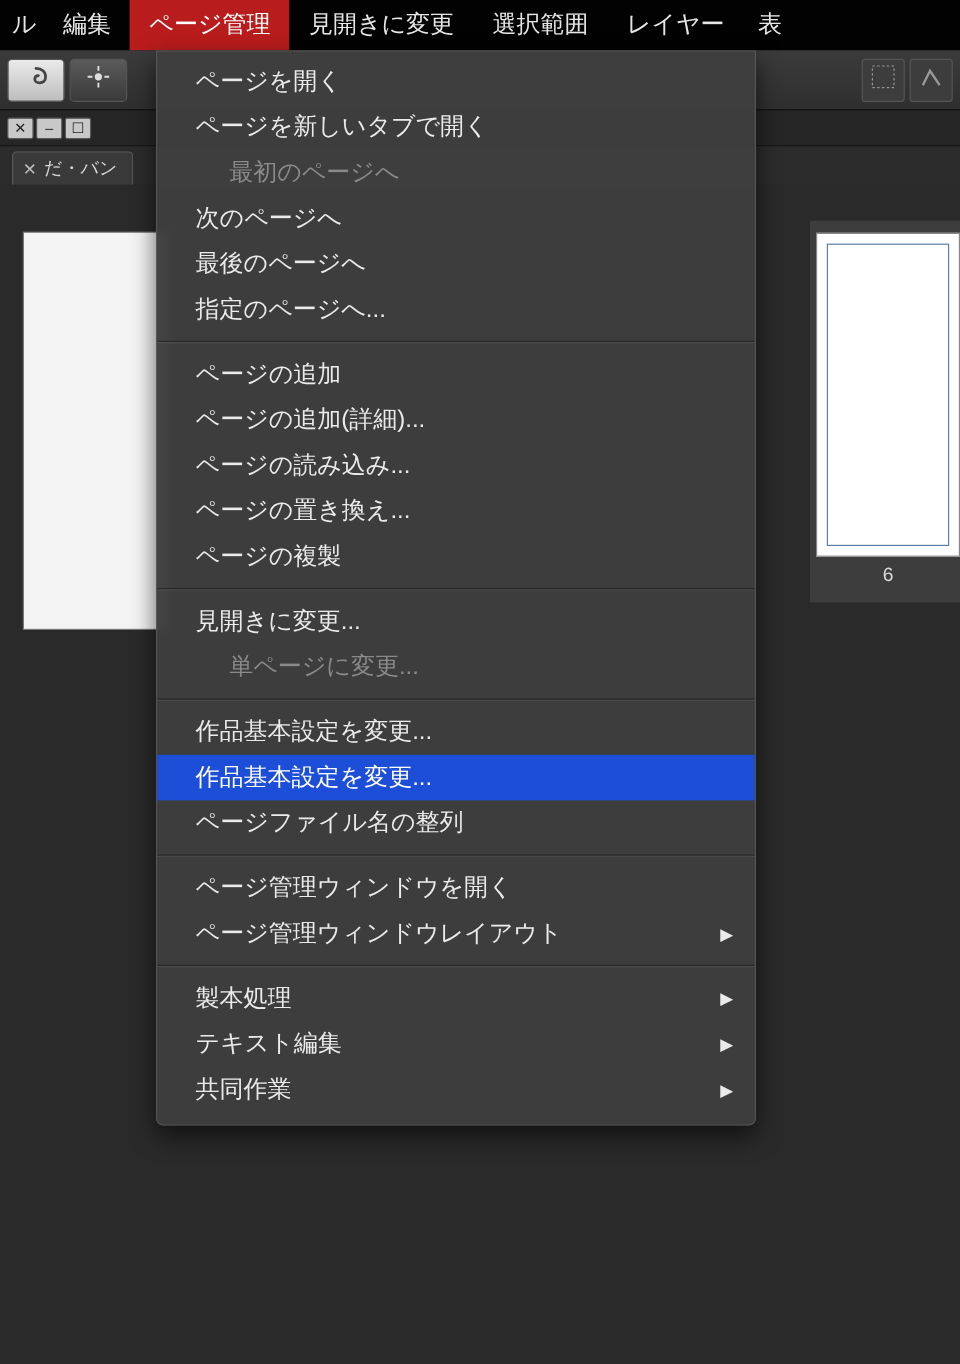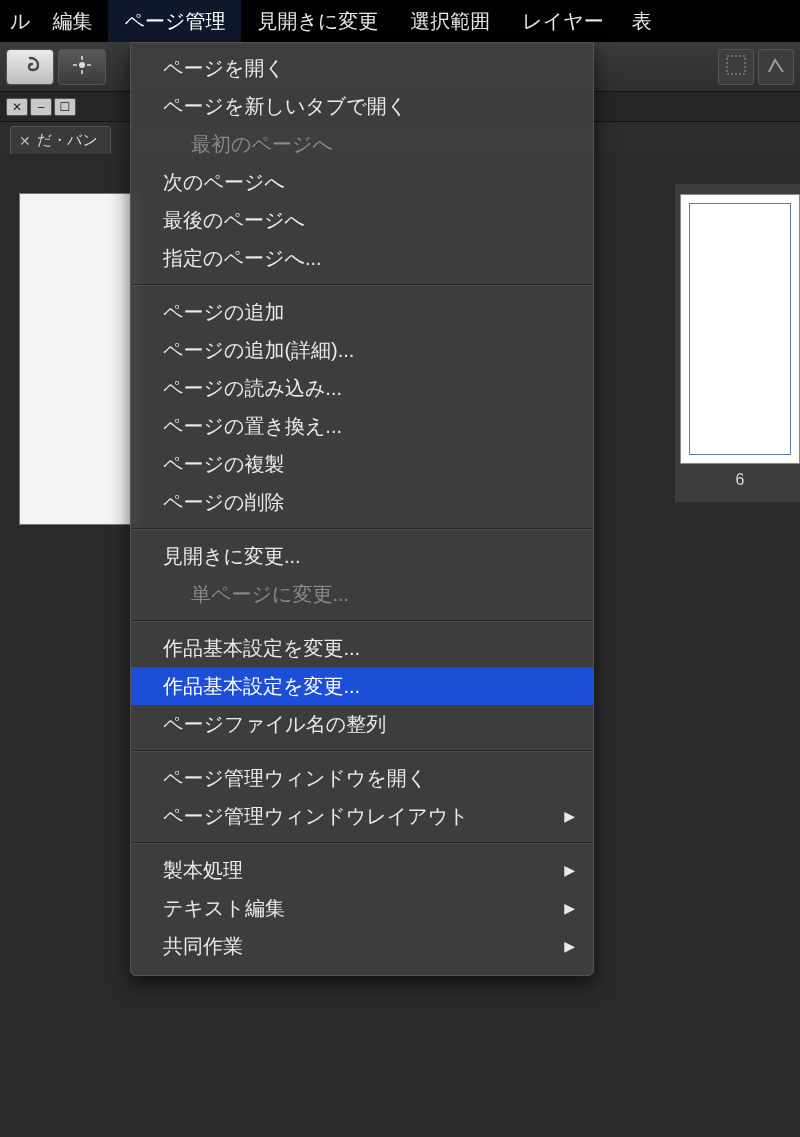--- a/index.html
+++ b/index.html
@@ -15,21 +15,21 @@
     height:42px;
     background:#020202;
     display:flex;
     align-items:center;
     padding-left:10px;
     font-size:20px;
     color:#e6e6e6;
   }
   .menubar-item { padding:0 16px; line-height:42px; height:42px; cursor:default; white-space:nowrap;}
   .menubar-item.trail { padding:0 6px 0 0;}
-  .menubar-item.active { background:#0f172a; color:#fff;}
+  .menubar-item.active { background:#b91c1c; color:#fff;}
   
   .toolbar {
     height:50px;
     background:linear-gradient(#3b3b3b,#2f2f2f);
     border-bottom:1px solid #111;
     display:flex;
     align-items:center;
     padding-left:6px;
     gap:4px;
     position:relative;
@@ -96,21 +96,21 @@
     border:1px solid #888;
     position:relative;
   }
   .thumb .inner{position:absolute;inset:8px;border:1px solid #5a7ea8;}
   .thumb-label{ position:absolute; left:0; right:0; bottom:-26px; text-align:center; color:#d8d8d8; font-size:16px;}
   .thumbs-bg { position:absolute; right:0; top:30px; width:125px; height:318px; background:#3d3d3d;}
   
   .dropdown {
     position:absolute;
     left:130px; top:42px;
-    width:464px;
+    width:500px;
     background:rgba(62,62,62,0.98);
     border:1px solid #555;
     border-radius:0 0 6px 6px;
     box-shadow:0 8px 20px rgba(0,0,0,.6);
     z-index:100;
     padding:6px 0 10px;
     backdrop-filter:blur(2px);
   }
   .dropdown ul{list-style:none;}
   .dropdown li{
@@ -218,21 +218,20 @@
     <li class="disabled">最初のページへ</li>
     <li>次のページへ</li>
     <li>最後のページへ</li>
     <li>指定のページへ...</li>
     <li class="sep"></li>
     <li>ページの追加</li>
     <li>ページの追加(詳細)...</li>
     <li>ページの読み込み...</li>
     <li>ページの置き換え...</li>
     <li>ページの複製</li>
-    <li>ページの削除</li>
     <li class="sep"></li>
     <li>見開きに変更...</li>
     <li class="disabled">単ページに変更...</li>
     <li class="sep"></li>
     <li>作品基本設定を変更...</li>
     <li class="highlight">作品基本設定を変更...</li>
     <li>ページファイル名の整列</li>
     <li class="sep"></li>
     <li>ページ管理ウィンドウを開く</li>
     <li>

